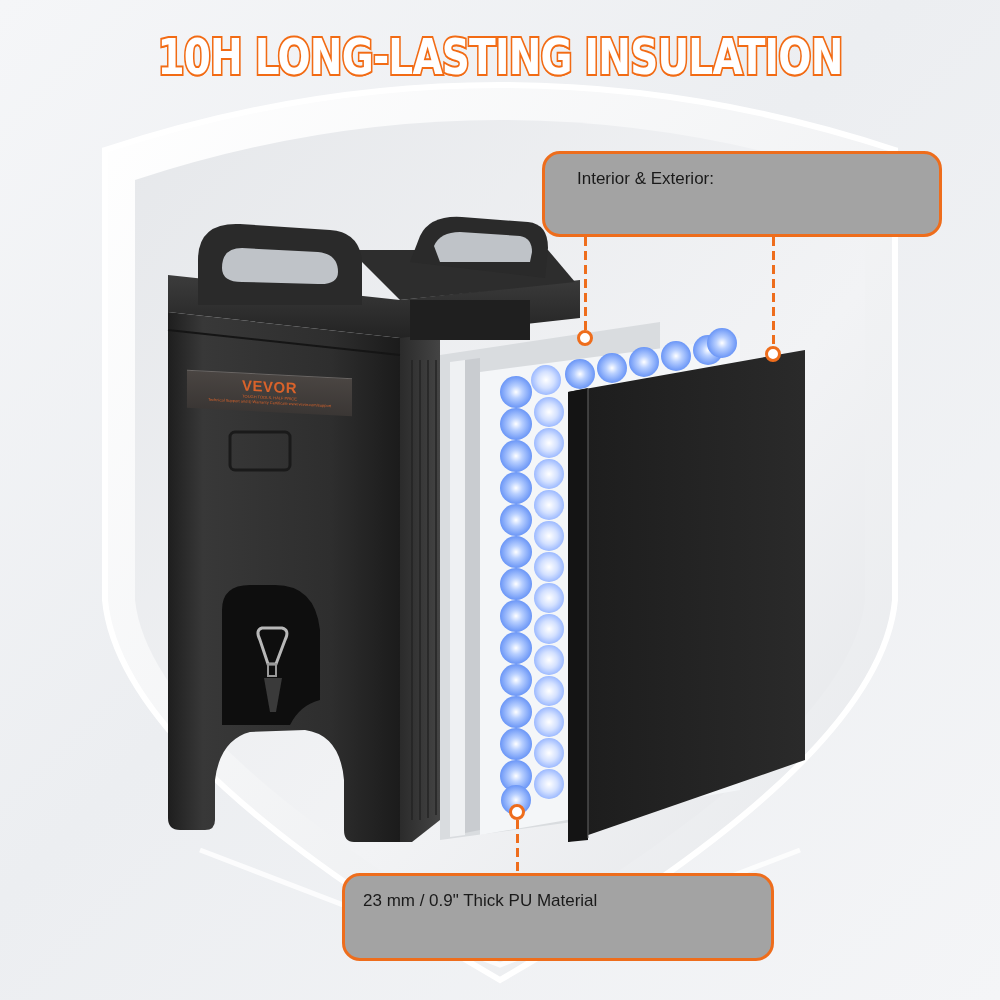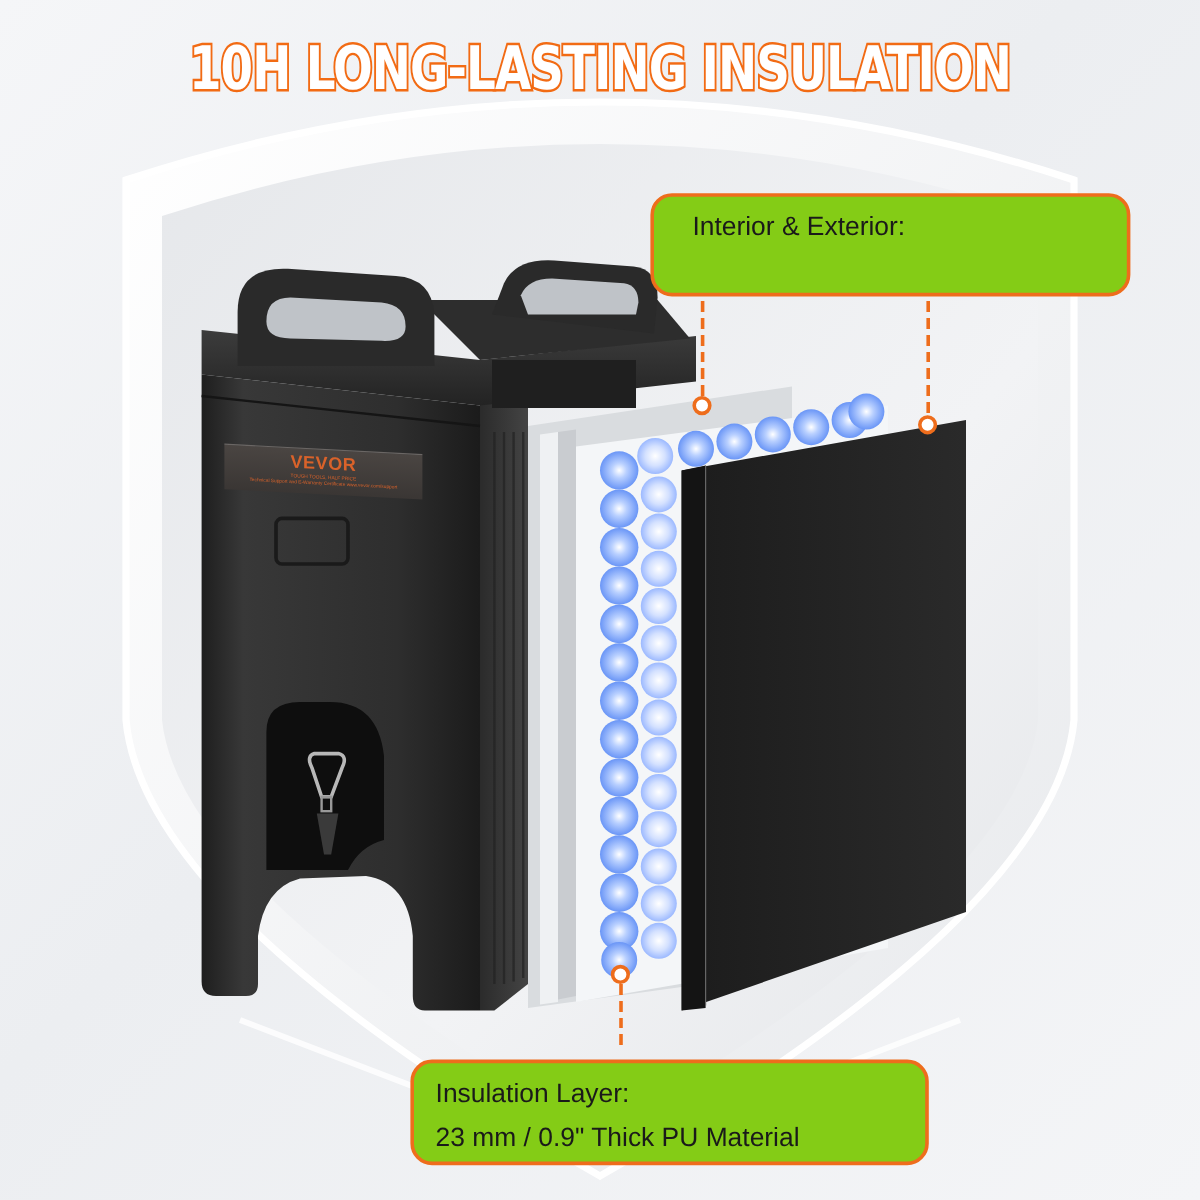--- a/index.html
+++ b/index.html
@@ -19,25 +19,24 @@
     font-family: "DejaVu Sans", sans-serif; font-weight: bold;
     font-size: 50px; letter-spacing: -1px; color: #ffffff;
     transform: scaleX(0.78); transform-origin: 500px 0;
     -webkit-text-stroke: 4px #f26b14;
     paint-order: stroke fill;
     text-shadow: 0 2px 0 #f26b14;
   }
 
   
   .callout {
-    position: absolute; background: #84cc16;
+    position: absolute; background: #a3a3a3;
     border: 3px solid #ee6d1c; border-radius: 18px;
-    color: #1a1a1a; font-size: 22px; line-height: 37px;
+    color: #1a1a1a; font-size: 17px; line-height: 37px;
     padding: 6px 0 0 32px;
-    margin-top: 10px;
   }
   .callout-top { left: 542px; top: 151px; width: 400px; height: 86px; }
   .callout-bottom { left: 342px; top: 873px; width: 432px; height: 88px; padding-left: 18px; }
   .callout-line { display: block; white-space: nowrap; }
 
   
   .dash-v {
     position: absolute; width: 3px;
     background: repeating-linear-gradient(to bottom, #ee6d1c 0 9px, transparent 9px 14px);
   }
@@ -221,15 +220,14 @@
 <div class="dash-v" style="left:772px; top:237px; height:110px;"></div>
 <div class="dot" style="left:765px; top:346px;"></div>
 <div class="dash-v" style="left:516px; top:820px; height:53px;"></div>
 <div class="dot" style="left:509px; top:804px;"></div>
 
 <div class="callout callout-top">
   <span class="callout-line">Interior &amp; Exterior:</span>
 </div>
 
 <div class="callout callout-bottom">
-  <span class="callout-line">Insulation Layer:</span>
   <span class="callout-line">23 mm / 0.9" Thick PU Material</span>
 </div>
 
 </body></html>

